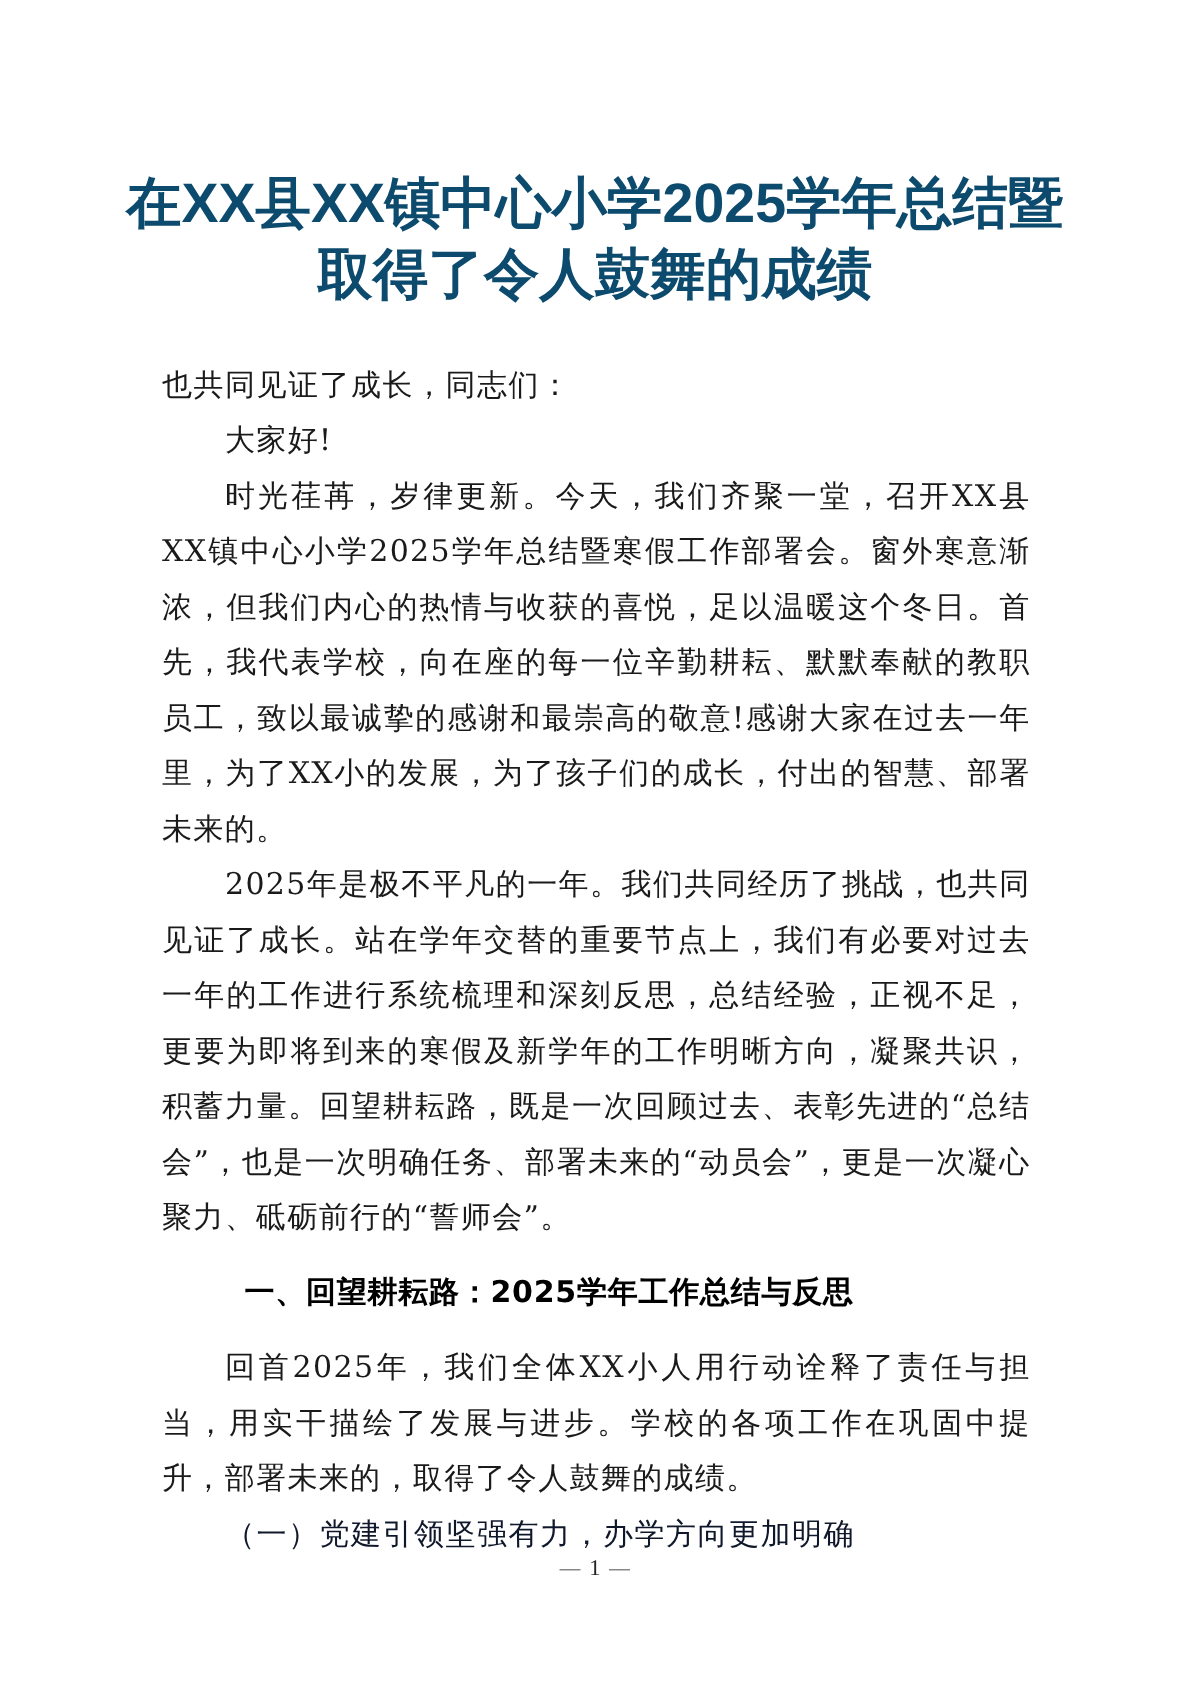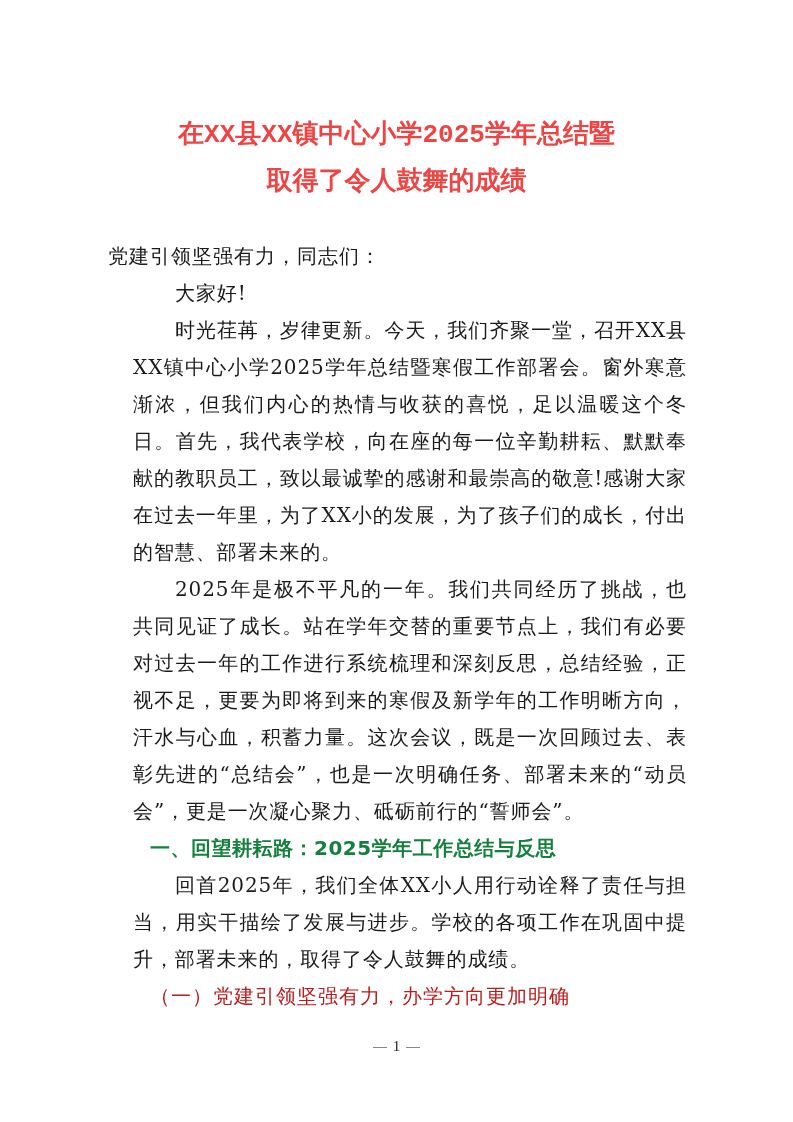--- a/index.html
+++ b/index.html
@@ -20,62 +20,62 @@
       width: 793px;
       height: 1122px;
       background: #ffffff;
     }
     .title {
       position: absolute;
       left: 60px;
       width: 673px;
       top: 112px;
       text-align: center;
-      font-family: Liberation Mono, monospace;
+      font-family: Liberation Sans, sans-serif;
       font-weight: bold;
-      font-size: 26px;
+      font-size: 37px;
       line-height: 47px;
-      color: #ef4444;
+      color: #0c4a6e;
       letter-spacing: 0px;
     }
     .title .line { display: block; white-space: nowrap; }
     .body {
       position: absolute;
       left: 108px;
       top: 238px;
       width: 579px;
       font-family: "DejaVu Serif", "Liberation Serif", serif;
       font-size: 20px;
       line-height: 37px;
       color: #1a1a1a;
     }
     .p {
       margin: 0;
       text-align: justify;
       text-align-last: left;
       letter-spacing: 0.9px;
     }
-    .p.indent { text-indent: 42px; margin-left: 25px; }
+    .p.indent { text-indent: 42px; }
     .p.greeting { letter-spacing: 1px; }
     .h1 {
-      margin: 0;
+      margin: 13px;
       text-indent: 42px;
       font-family: "DejaVu Sans", "Liberation Sans", sans-serif;
       font-weight: bold;
       font-size: 20px;
       letter-spacing: 0.5px;
-      color: #15803d;
+      color: #000000;
     }
     .h2 {
       margin: 0;
       text-indent: 42px;
       font-family: "DejaVu Serif", "Liberation Serif", serif;
       font-size: 20px;
       letter-spacing: 1px;
-      color: #b91c1c;
+      color: #0f172a;
     }
     .footer {
       position: absolute;
       top: 1038px;
       left: 0;
       width: 793px;
       text-align: center;
       font-family: "Liberation Serif", "DejaVu Serif", serif;
       font-size: 15px;
       color: #222;
@@ -93,24 +93,24 @@
 <body>
 
 <div class="page">
 
   <div class="title">
     <span class="line">在XX县XX镇中心小学2025学年总结暨</span>
     <span class="line">取得了令人鼓舞的成绩</span>
   </div>
 
   <div class="body">
-    <p class="p greeting">党建引领坚强有力，同志们：</p>
+    <p class="p greeting">也共同见证了成长，同志们：</p>
     <p class="p indent">大家好!</p>
     <p class="p indent">时光荏苒，岁律更新。今天，我们齐聚一堂，召开XX县XX镇中心小学2025学年总结暨寒假工作部署会。窗外寒意渐浓，但我们内心的热情与收获的喜悦，足以温暖这个冬日。首先，我代表学校，向在座的每一位辛勤耕耘、默默奉献的教职员工，致以最诚挚的感谢和最崇高的敬意!感谢大家在过去一年里，为了XX小的发展，为了孩子们的成长，付出的智慧、部署未来的。</p>
-    <p class="p indent">2025年是极不平凡的一年。我们共同经历了挑战，也共同见证了成长。站在学年交替的重要节点上，我们有必要对过去一年的工作进行系统梳理和深刻反思，总结经验，正视不足，更要为即将到来的寒假及新学年的工作明晰方向，汗水与心血，积蓄力量。这次会议，既是一次回顾过去、表彰先进的“总结会”，也是一次明确任务、部署未来的“动员会”，更是一次凝心聚力、砥砺前行的“誓师会”。</p>
+    <p class="p indent">2025年是极不平凡的一年。我们共同经历了挑战，也共同见证了成长。站在学年交替的重要节点上，我们有必要对过去一年的工作进行系统梳理和深刻反思，总结经验，正视不足，更要为即将到来的寒假及新学年的工作明晰方向，凝聚共识，积蓄力量。回望耕耘路，既是一次回顾过去、表彰先进的“总结会”，也是一次明确任务、部署未来的“动员会”，更是一次凝心聚力、砥砺前行的“誓师会”。</p>
     <p class="h1">一、回望耕耘路：2025学年工作总结与反思</p>
     <p class="p indent">回首2025年，我们全体XX小人用行动诠释了责任与担当，用实干描绘了发展与进步。学校的各项工作在巩固中提升，部署未来的，取得了令人鼓舞的成绩。</p>
     <p class="h2">（一）党建引领坚强有力，办学方向更加明确</p>
   </div>
 
   <div class="footer">
     <span class="dash"></span><span>1</span><span class="dash"></span>
   </div>
 
 </div>

